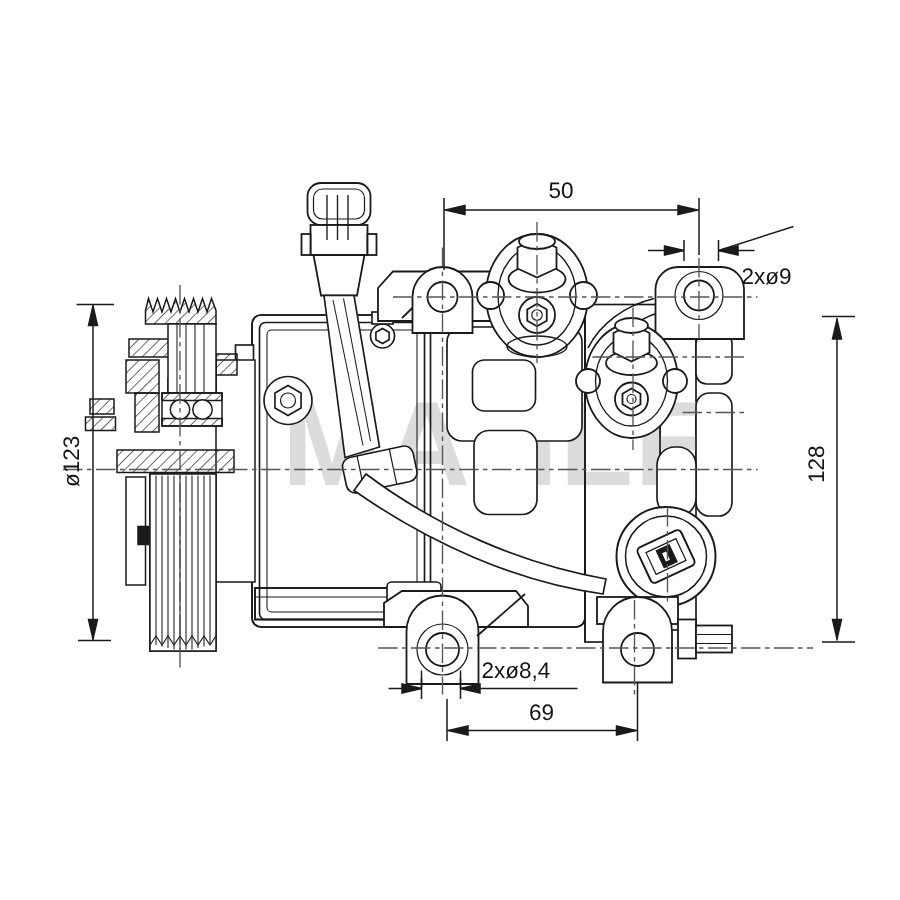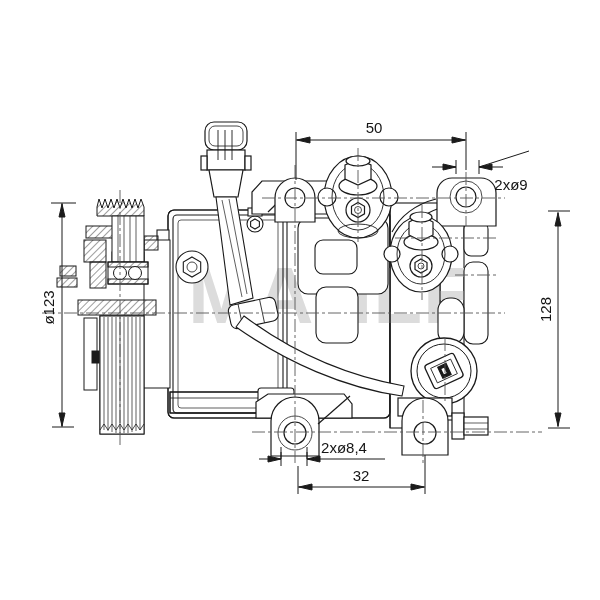--- a/index.html
+++ b/index.html
@@ -288,14 +288,14 @@
         <line x1="425" y1="455" x2="425" y2="480"></line>
       </g>
     </g>
   </svg>
 
   <span class="dim-label" style="left:344px;top:119px;width:60px;">50</span>
   <span class="dim-label" style="left:481px;top:144px;width:60px;margin-top:32px;">2xø9</span>
   <span class="dim-label rot" style="left:8px;top:299px;width:80px;">ø123</span>
   <span class="dim-label rot" style="left:505px;top:301px;width:80px;">128</span>
   <span class="dim-label" style="left:304px;top:439px;width:80px;">2xø8,4</span>
-  <span class="dim-label" style="left:331px;top:467px;width:60px;">32</span>
+  <span class="dim-label" style="left:331px;top:467px;width:60px;">69</span>
 </div>
 
 </body></html>

